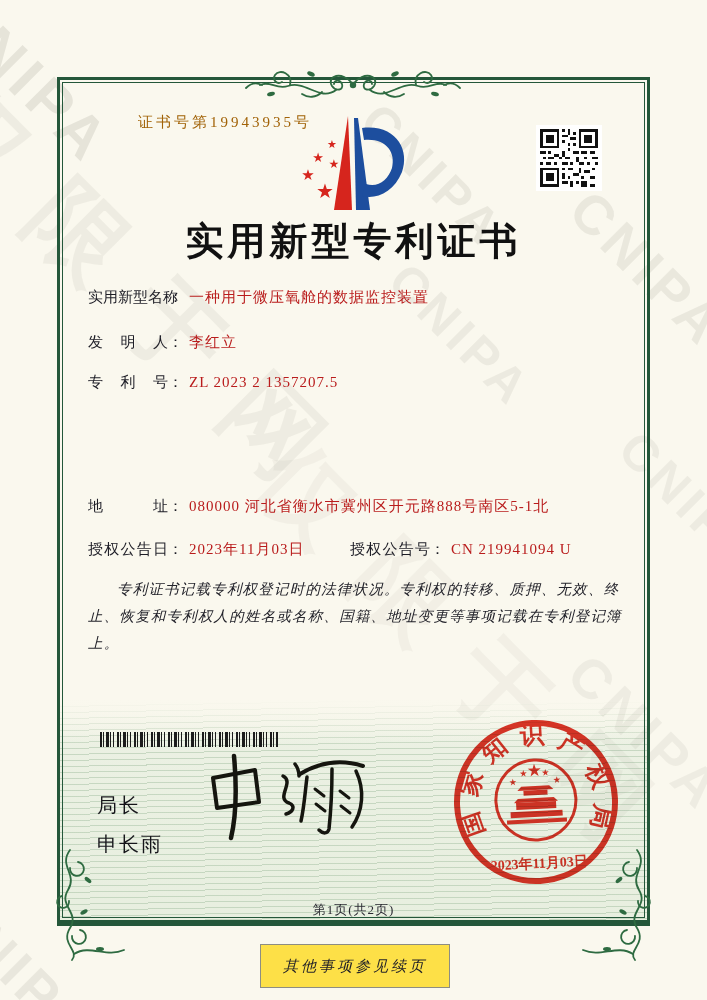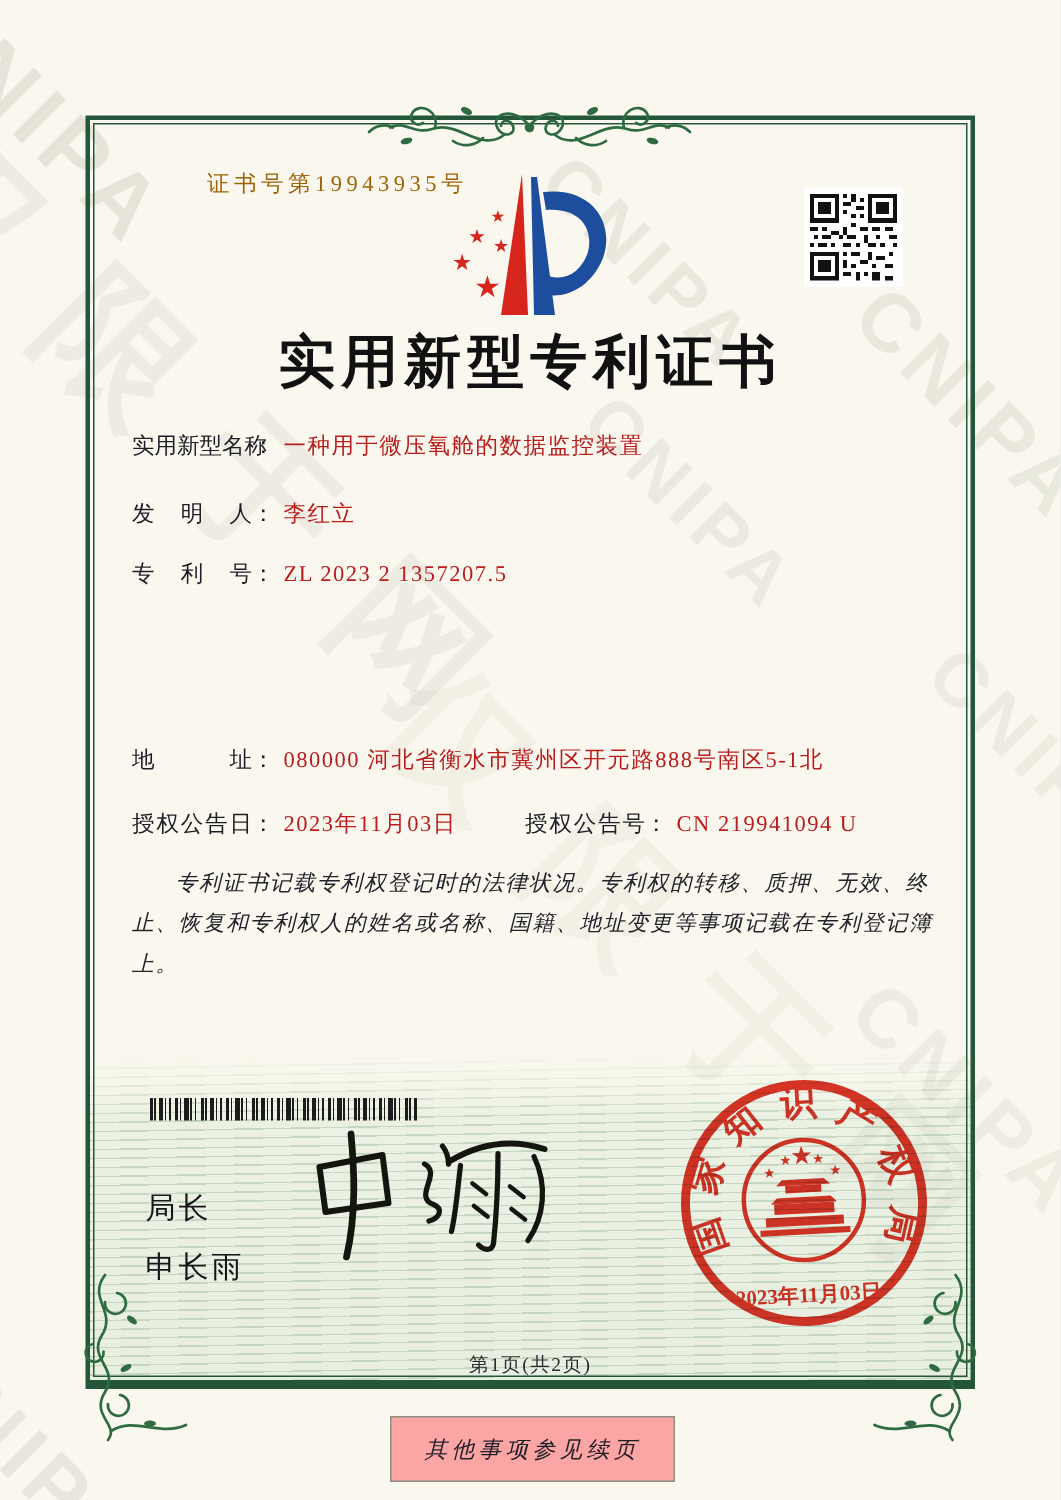--- a/index.html
+++ b/index.html
@@ -61,21 +61,21 @@
   .signoff{position:absolute;z-index:4;left:97px;top:792px;
     font-family:"Liberation Sans","DejaVu Sans",sans-serif;font-size:20px;color:#15151a;}
   .signoff div{margin-bottom:12px;letter-spacing:2px;}
   .signature{position:absolute;z-index:4;left:203px;top:748px;}
   .seal{position:absolute;z-index:6;left:450px;top:716px;transform:rotate(-3deg);
         mix-blend-mode:multiply;opacity:.92;}
   .page-ind{position:absolute;z-index:4;left:0;width:707px;top:901px;text-align:center;
     font-size:13px;letter-spacing:1px;color:#2a2a32;}
   .cont-box{
     position:absolute;z-index:5;left:260px;top:944px;width:188px;height:42px;
-    background:#fca5a5;border:1px solid #8d8d82;display:flex;align-items:center;justify-content:center;
+    background:#fde047;border:1px solid #8d8d82;display:flex;align-items:center;justify-content:center;
     font-size:15px;font-style:italic;letter-spacing:3px;color:#1f1f28;
   }
 </style>
 </head>
 <body>
 
 <div class="page">
 
   <span class="wm wm-r45" style="left:-25px;top:-22px;font-size:60px;opacity:.18;letter-spacing:6px;">CNIPA</span>
   <span class="wm wm-r45" style="left:-8px;top:58px;font-size:95px;opacity:.10;letter-spacing:42px;font-family:'Liberation Serif',serif;">仅限于网</span>

